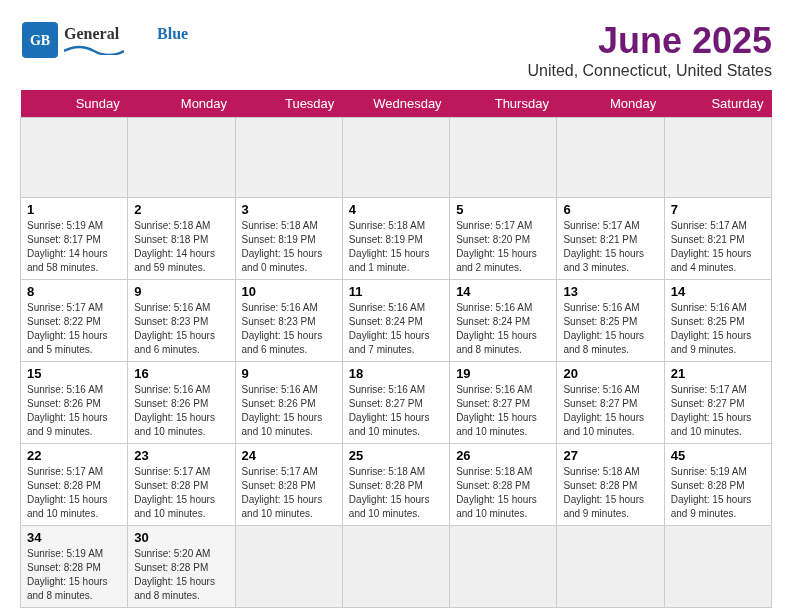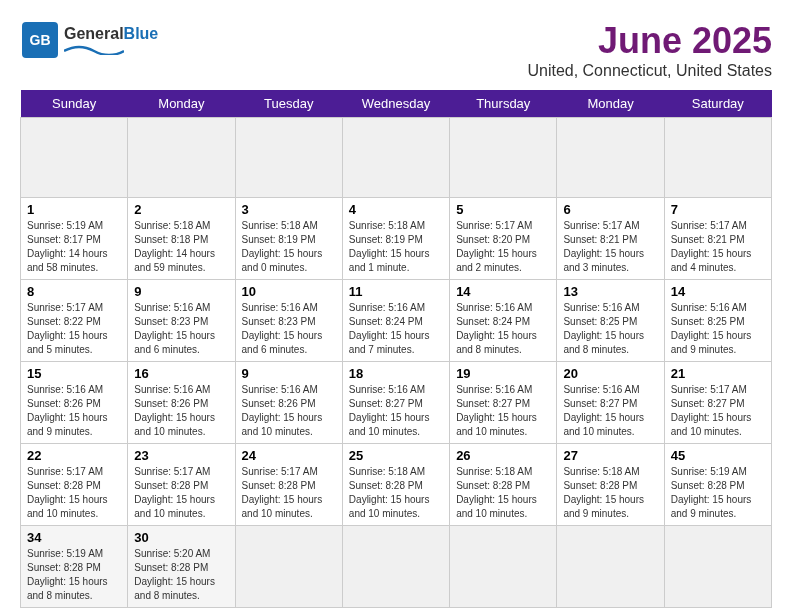--- a/index.html
+++ b/index.html
@@ -27,24 +27,24 @@
     .location-title {
       font-size: 16px;
       color: #333;
     }
     .calendar-table {
       width: 100%;
       border-collapse: collapse;
       font-size: 11px;
     }
     .calendar-table th {
-      background-color: #4c1d95;
+      background-color: #be185d;
       color: #fff;
       padding: 6px 8px;
-      text-align: center;
+      text-align: right;
       font-size: 13px;
       font-weight: normal;
     }
     .calendar-table td {
       border: 1px solid #ccc;
       vertical-align: top;
       padding: 4px 6px;
       width: calc(100% / 7);
       min-height: 80px;
       background: #fff;
@@ -70,35 +70,36 @@
       height: 80px;
     }
     .logo-wrapper {
       display: flex;
       flex-direction: column;
       align-items: flex-start;
     }
     .logo-top {
       display: flex;
       align-items: center;
+      font-family: Liberation Serif, serif;
     }
   </style>
 </head>
 <body>
 
 <div class="header-section">
   <div class="logo-wrapper">
     <div class="logo-top">
       <svg width="40" height="40" viewBox="0 0 40 40">
         <rect x="2" y="2" width="36" height="36" rx="4" fill="#1a6fb5"></rect>
         <text x="20" y="25" text-anchor="middle" fill="white" font-size="14" font-weight="bold">GB</text>
       </svg>
       <div style="margin-left:4px;">
         <div style="font-size:16px; font-weight:bold; color:#333; line-height:1.1;">
-          <span>General</span><span style="color:#1a6fb5;">Blue</span>
+          <span>General</span><span style="color:#1a6fb5;margin-left:38px;">Blue</span>
         </div>
         <div style="display:flex; align-items:center;">
           <svg width="60" height="12" viewBox="0 0 60 12">
             <path d="M0,8 Q15,0 30,8 Q45,16 60,8" stroke="#1a6fb5" stroke-width="2.5" fill="none"></path>
           </svg>
         </div>
       </div>
     </div>
   </div>
   <div class="title-section">

